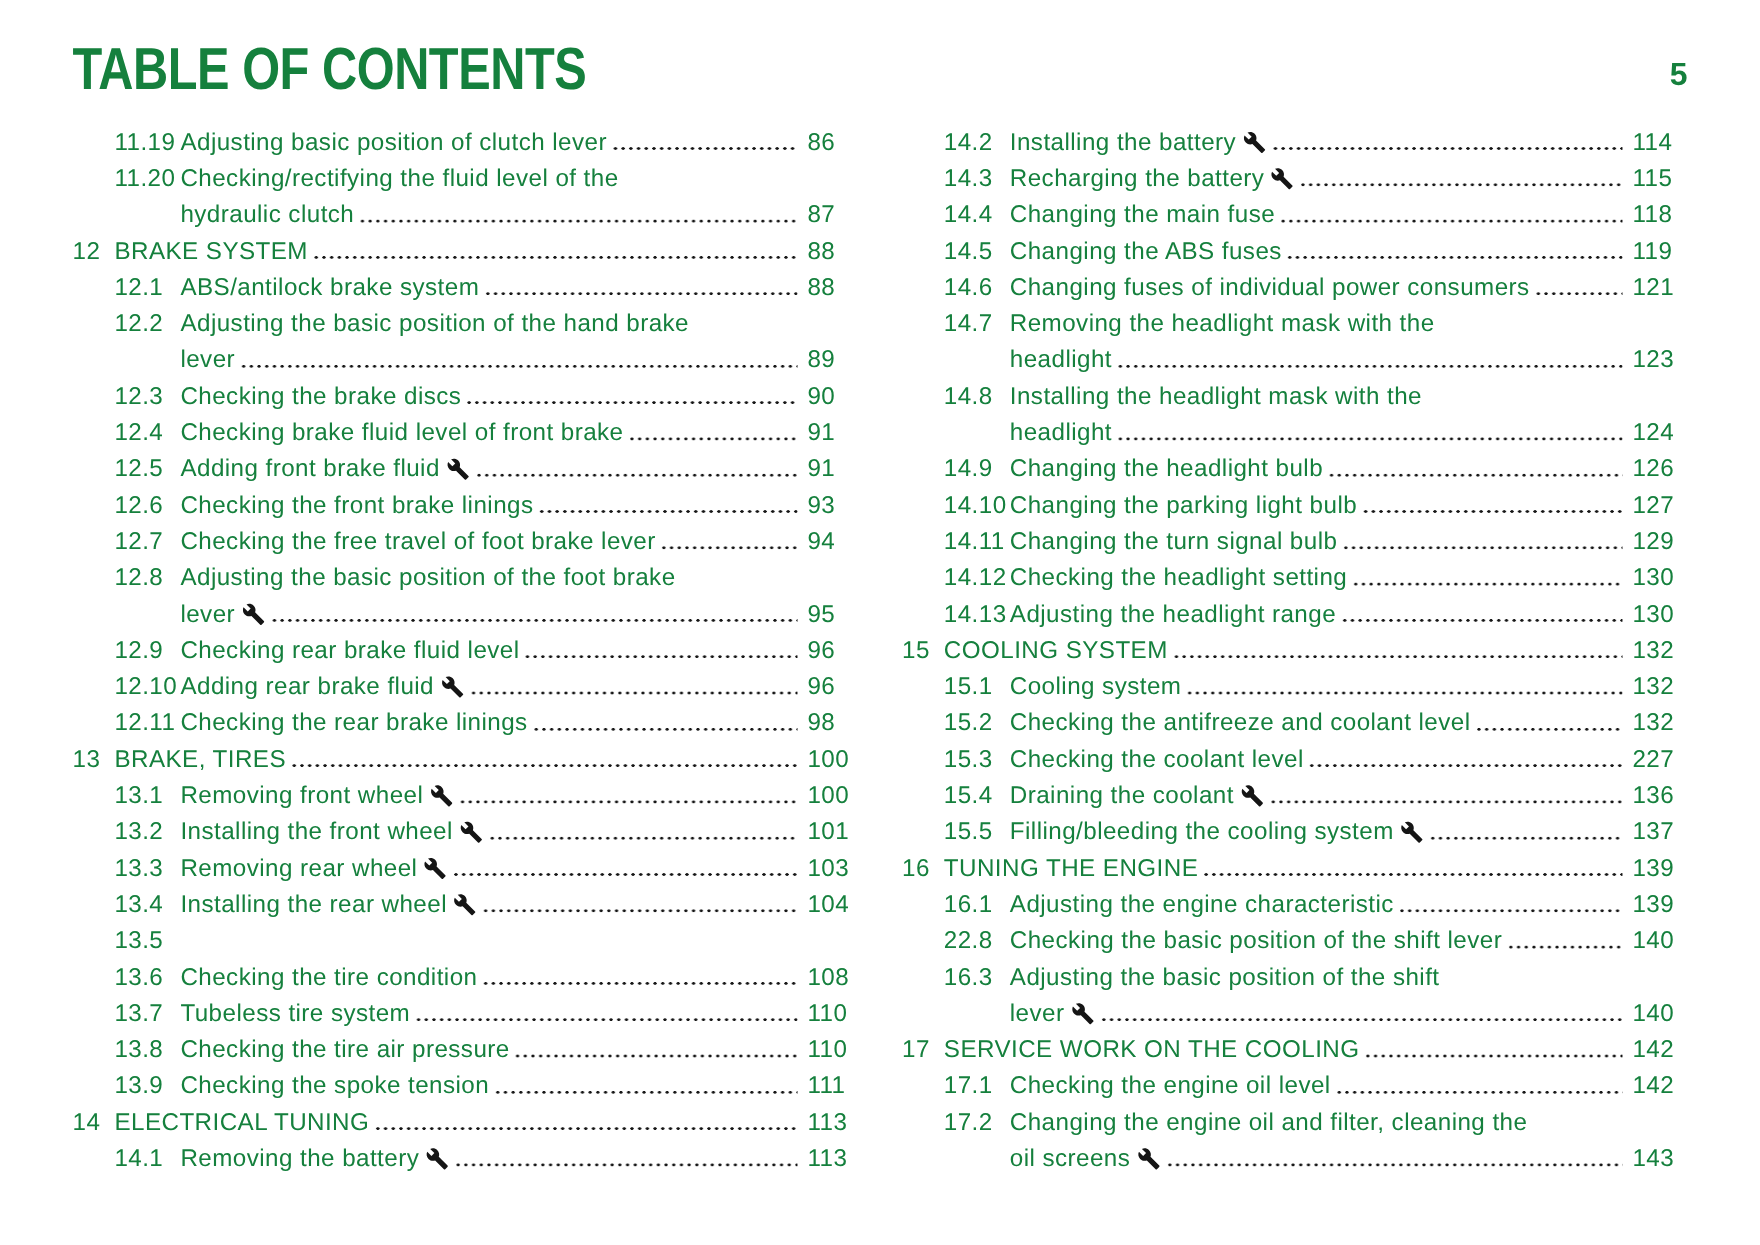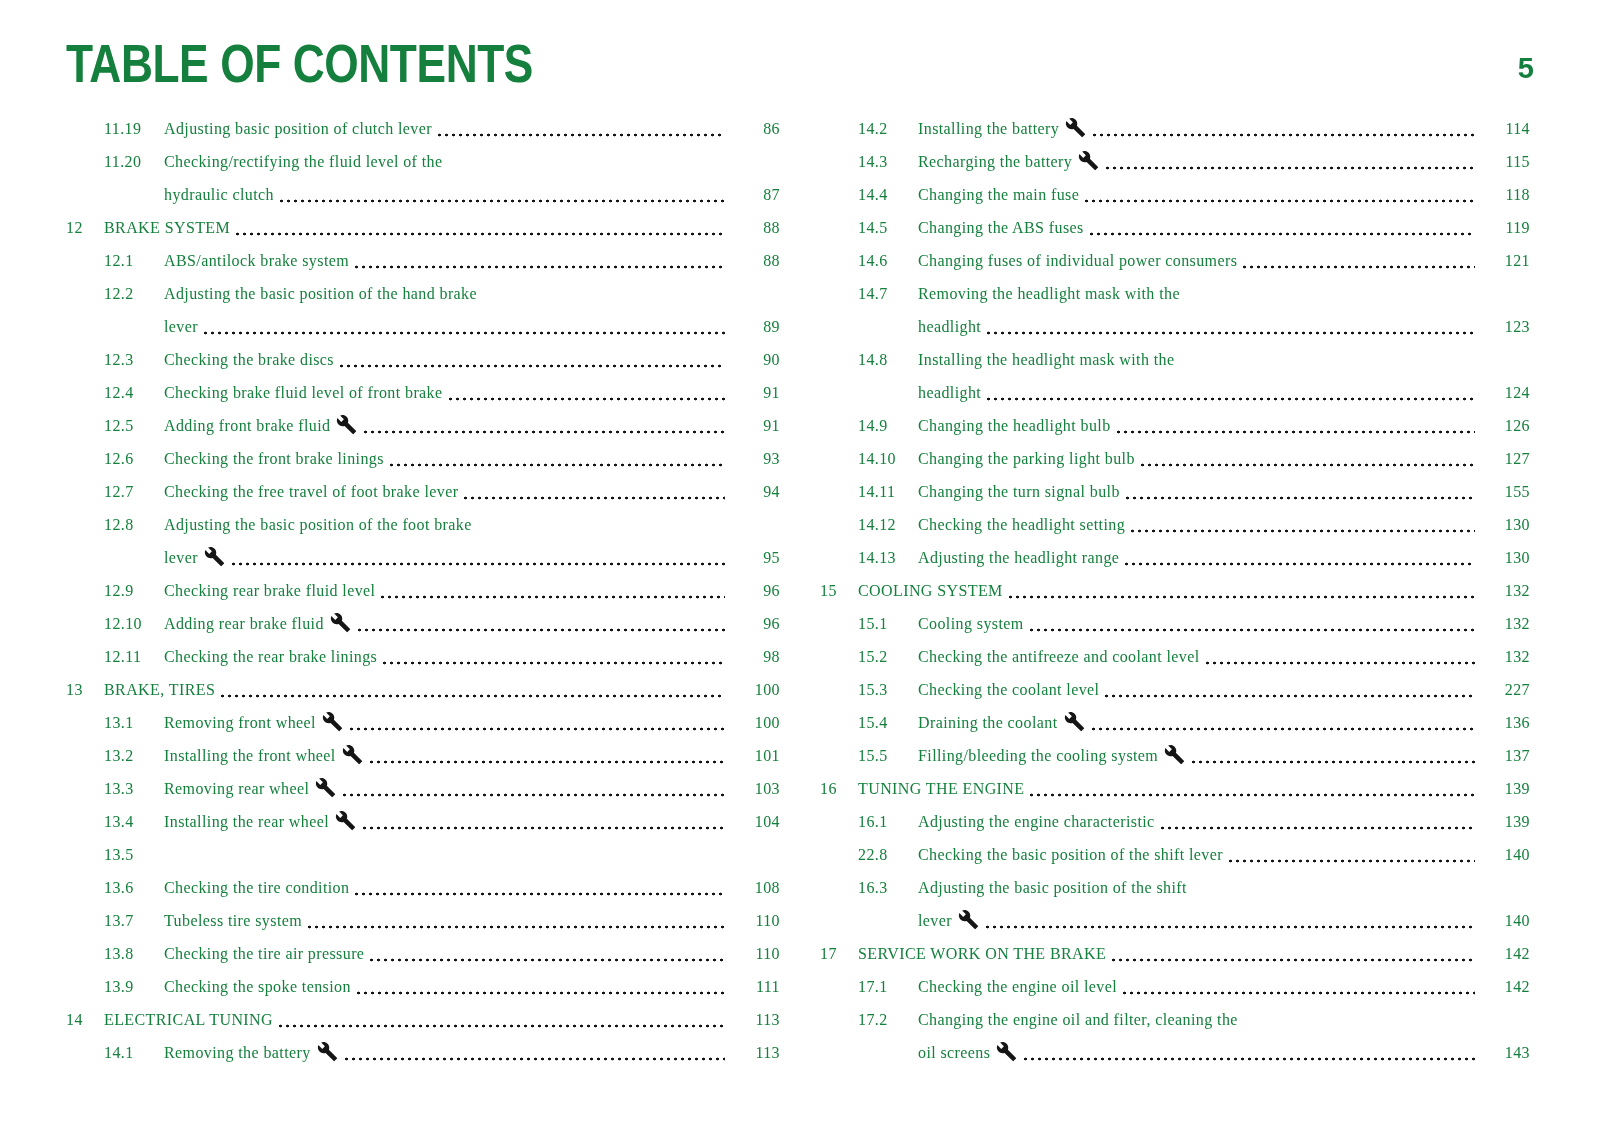--- a/index.html
+++ b/index.html
@@ -19,35 +19,35 @@
     transform:scaleX(0.82); transform-origin:0 0;
     white-space:nowrap;
   }
   .pagenum {
     position:absolute; right:66px; top:52px;
     font-size:29px; font-weight:bold;
   }
   .col { position:absolute; top:112px; }
   .col-left  { left:66px;  width:714px; }
   .col-right { left:820px; width:710px; }
-  .entry { display:flex; font-size:16px; line-height:33px; letter-spacing:0.4px;font-family:Liberation Serif, serif; }
+  .entry { display:flex; font-size:22px; line-height:33px; letter-spacing:0.4px; }
   .entry .num { flex:none; }
   .entry.l1 .num { width:38px; }
   .entry.l2 { padding-left:38px; }
   .entry.l2 .num { width:60px; }
   .entry .body { flex:1; min-width:0; }
   .entry .line { white-space:nowrap; }
   .entry .last { display:flex; }
   .entry .last .text { flex:none; white-space:nowrap; }
   .entry .dots {
     flex:1 1 auto;
     margin:0 9px 0 4px;
     background:radial-gradient(circle, #151515 1.3px, transparent 1.6px) left bottom 8px / 7px 4px repeat-x;
   }
-  .entry .pg { flex:none; min-width:46px; text-align:right; }
+  .entry .pg { flex:none; min-width:46px; text-align:left; }
   .wrench { vertical-align:-4px; margin-left:6px; margin-right:1px; }
 </style>
 </head>
 <body>
 
 <div class="page">
   <h1 class="doc-title">TABLE OF CONTENTS</h1>
   <div class="pagenum">5</div>
   <div class="col col-left" id="col-left">
       <div class="entry l2">
@@ -419,21 +419,21 @@
             <span class="pg">127</span>
           </div>
         </div>
       </div>
       <div class="entry l2">
         <span class="num">14.11</span>
         <div class="body">
           <div class="last">
             <span class="text">Changing the turn signal bulb</span>
             <span class="dots"></span>
-            <span class="pg">155</span>
+            <span class="pg">129</span>
           </div>
         </div>
       </div>
       <div class="entry l2">
         <span class="num">14.12</span>
         <div class="body">
           <div class="last">
             <span class="text">Checking the headlight setting</span>
             <span class="dots"></span>
             <span class="pg">130</span>
@@ -554,21 +554,21 @@
               </svg></span>
             <span class="dots"></span>
             <span class="pg">140</span>
           </div>
         </div>
       </div>
       <div class="entry l1">
         <span class="num">17</span>
         <div class="body">
           <div class="last">
-            <span class="text">SERVICE WORK ON THE BRAKE</span>
+            <span class="text">SERVICE WORK ON THE COOLING</span>
             <span class="dots"></span>
             <span class="pg">142</span>
           </div>
         </div>
       </div>
       <div class="entry l2">
         <span class="num">17.1</span>
         <div class="body">
           <div class="last">
             <span class="text">Checking the engine oil level</span>

